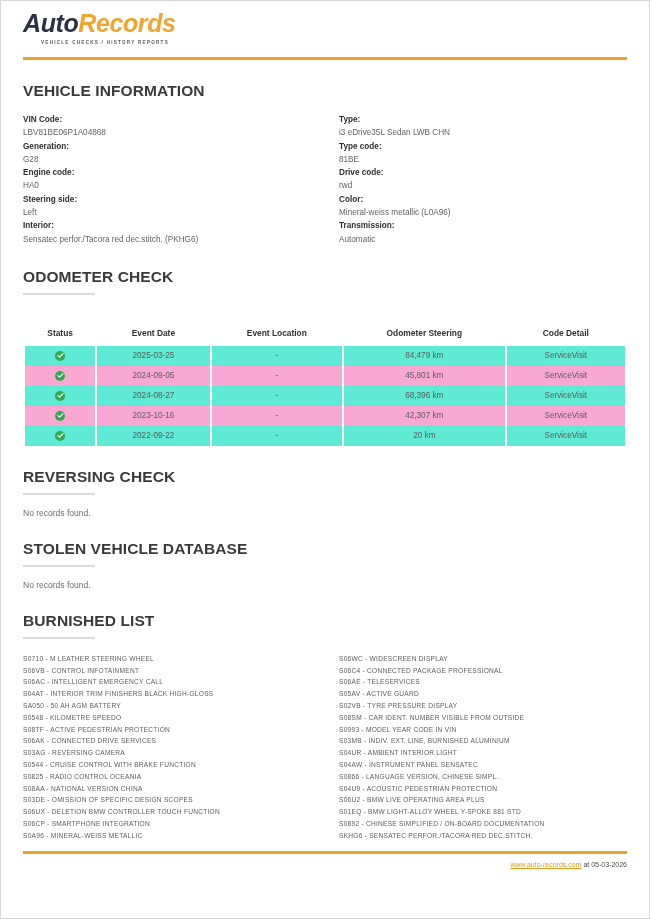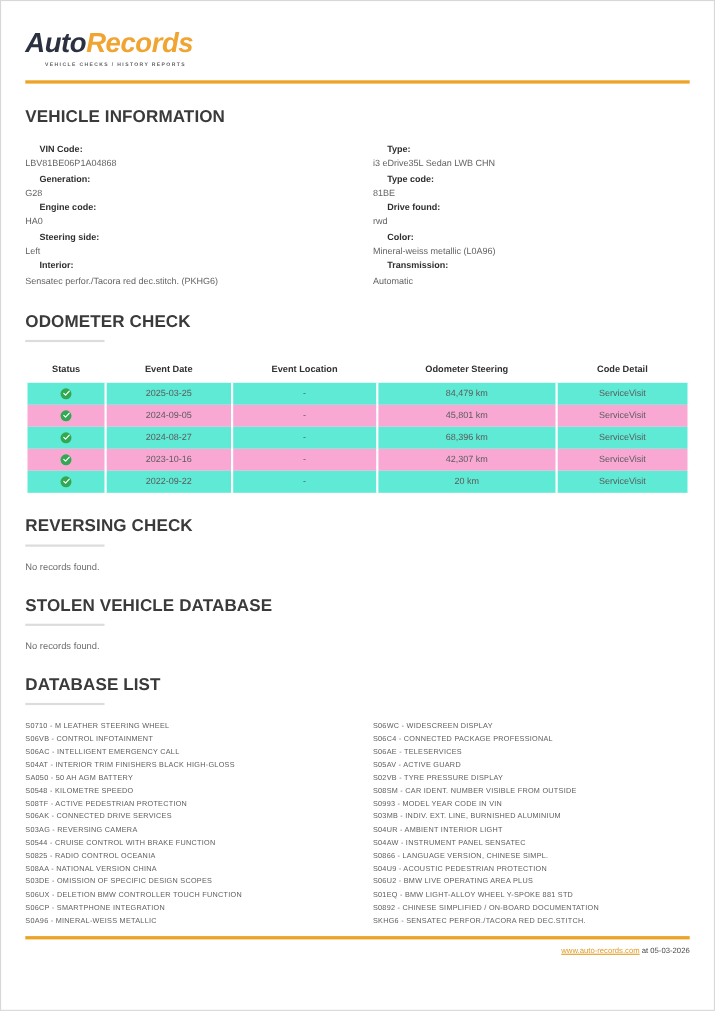--- a/index.html
+++ b/index.html
@@ -13,21 +13,21 @@
   .page {
     position: relative;
     width: 650px;
     height: 919px;
     background: #ffffff;
     box-sizing: border-box;
     border: 1px solid #d8d8d8;
     overflow: hidden;
   }
   .inner {
-    padding: 18px 22px 0 22px;
+    padding: 2px 22px 0 22px;
   }
 
   
   .logo-block {
     padding-top: 8px;
   }
   .logo-text {
     font-size: 25px;
     font-weight: bold;
     font-style: italic;
@@ -84,31 +84,30 @@
   .vi-col {
     width: 50%;
     box-sizing: border-box;
   }
   .vi-col.right { padding-left: 14px; }
   .vi-label {
     font-size: 8.2px;
     font-weight: bold;
     color: #2e2e2e;
     line-height: 1.62;
-    margin-left: 13px;
   }
   .vi-value {
     font-size: 8.2px;
     color: #636363;
     line-height: 1.62;
   }
 
   
   .odo-table {
-    margin-top: 14px;
+    margin-top: 28px;
     width: 100%;
     border-collapse: collapse;
     table-layout: fixed;
   }
   .odo-table th {
     font-size: 8.4px;
     font-weight: bold;
     color: #313131;
     padding: 5px 0 8px 0;
     text-align: center;
@@ -214,21 +213,21 @@
           <div class="vi-label">Steering side:</div>
           <div class="vi-value">Left</div>
           <div class="vi-label">Interior:</div>
           <div class="vi-value">Sensatec perfor./Tacora red dec.stitch. (PKHG6)</div>
         </div>
         <div class="vi-col right">
           <div class="vi-label">Type:</div>
           <div class="vi-value">i3 eDrive35L Sedan LWB CHN</div>
           <div class="vi-label">Type code:</div>
           <div class="vi-value">81BE</div>
-          <div class="vi-label">Drive found:</div>
+          <div class="vi-label">Drive code:</div>
           <div class="vi-value">rwd</div>
           <div class="vi-label">Color:</div>
           <div class="vi-value">Mineral-weiss metallic (L0A96)</div>
           <div class="vi-label">Transmission:</div>
           <div class="vi-value">Automatic</div>
         </div>
       </div>
     </div>
 
     <div class="section">
@@ -310,21 +309,21 @@
       <div class="no-records">No records found.</div>
     </div>
 
     <div class="section">
       <h2 class="section-title">STOLEN VEHICLE DATABASE</h2>
       <div class="section-underline"></div>
       <div class="no-records">No records found.</div>
     </div>
 
     <div class="section">
-      <h2 class="section-title">DATABASE LIST</h2>
+      <h2 class="section-title">BURNISHED LIST</h2>
       <div class="section-underline"></div>
       <div class="eq-cols">
         <div class="eq-col left">
           <div class="eq-item">S0710 - M LEATHER STEERING WHEEL</div>
           <div class="eq-item">S06VB - CONTROL INFOTAINMENT</div>
           <div class="eq-item">S06AC - INTELLIGENT EMERGENCY CALL</div>
           <div class="eq-item">S04AT - INTERIOR TRIM FINISHERS BLACK HIGH-GLOSS</div>
           <div class="eq-item">SA050 - 50 AH AGM BATTERY</div>
           <div class="eq-item">S0548 - KILOMETRE SPEEDO</div>
           <div class="eq-item">S08TF - ACTIVE PEDESTRIAN PROTECTION</div>

